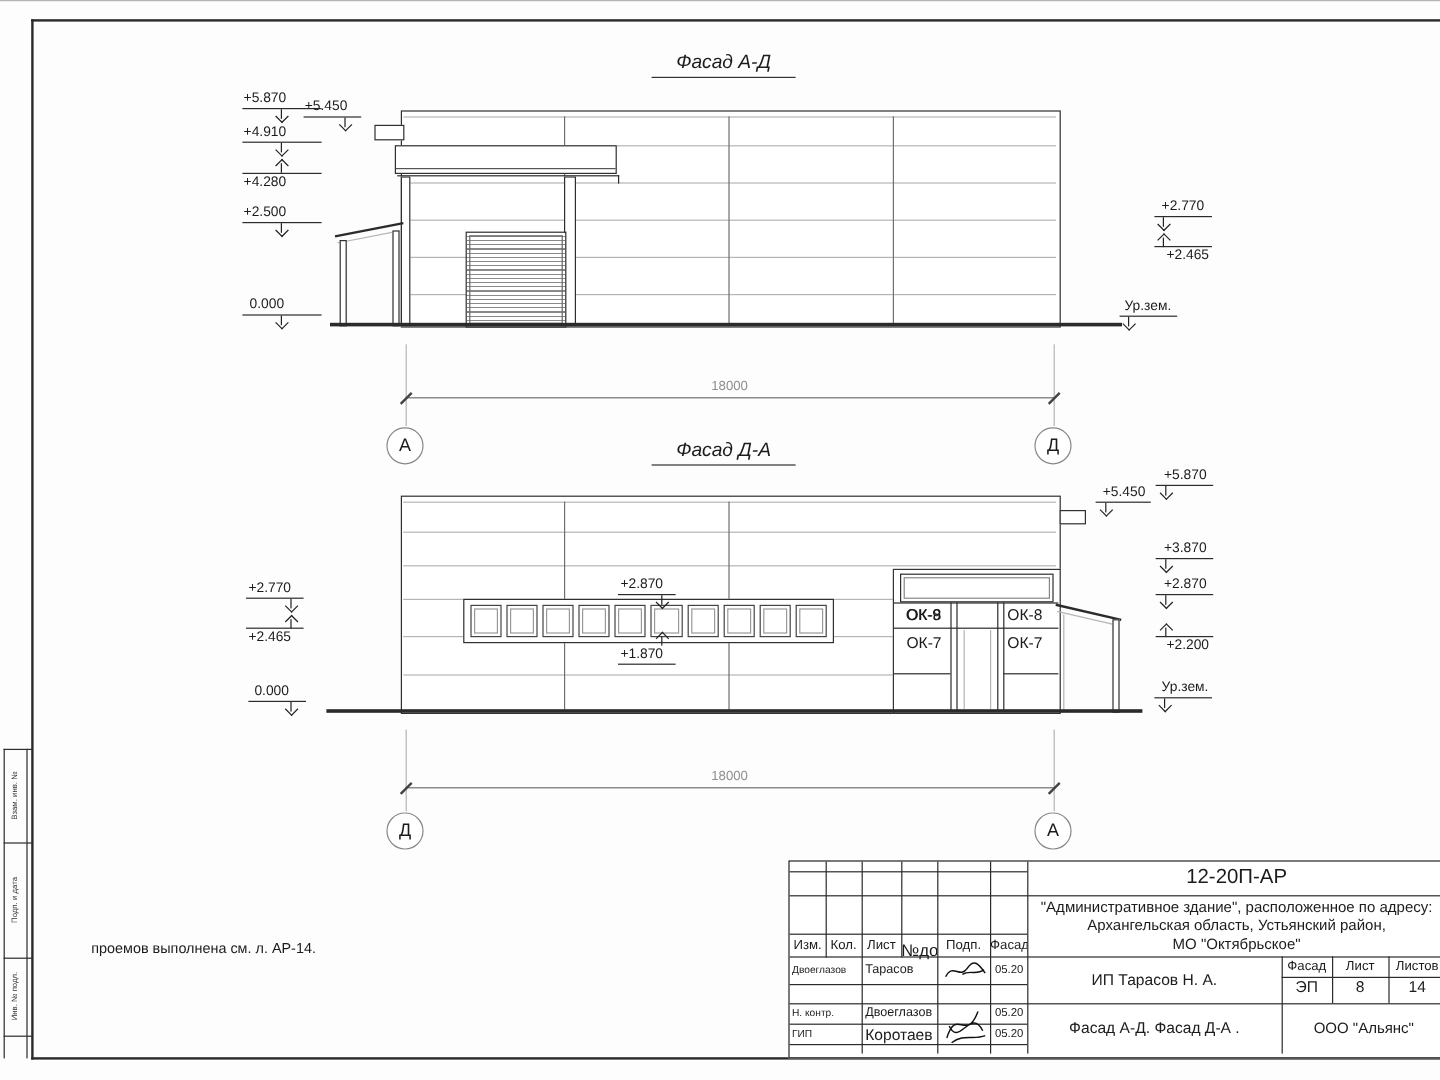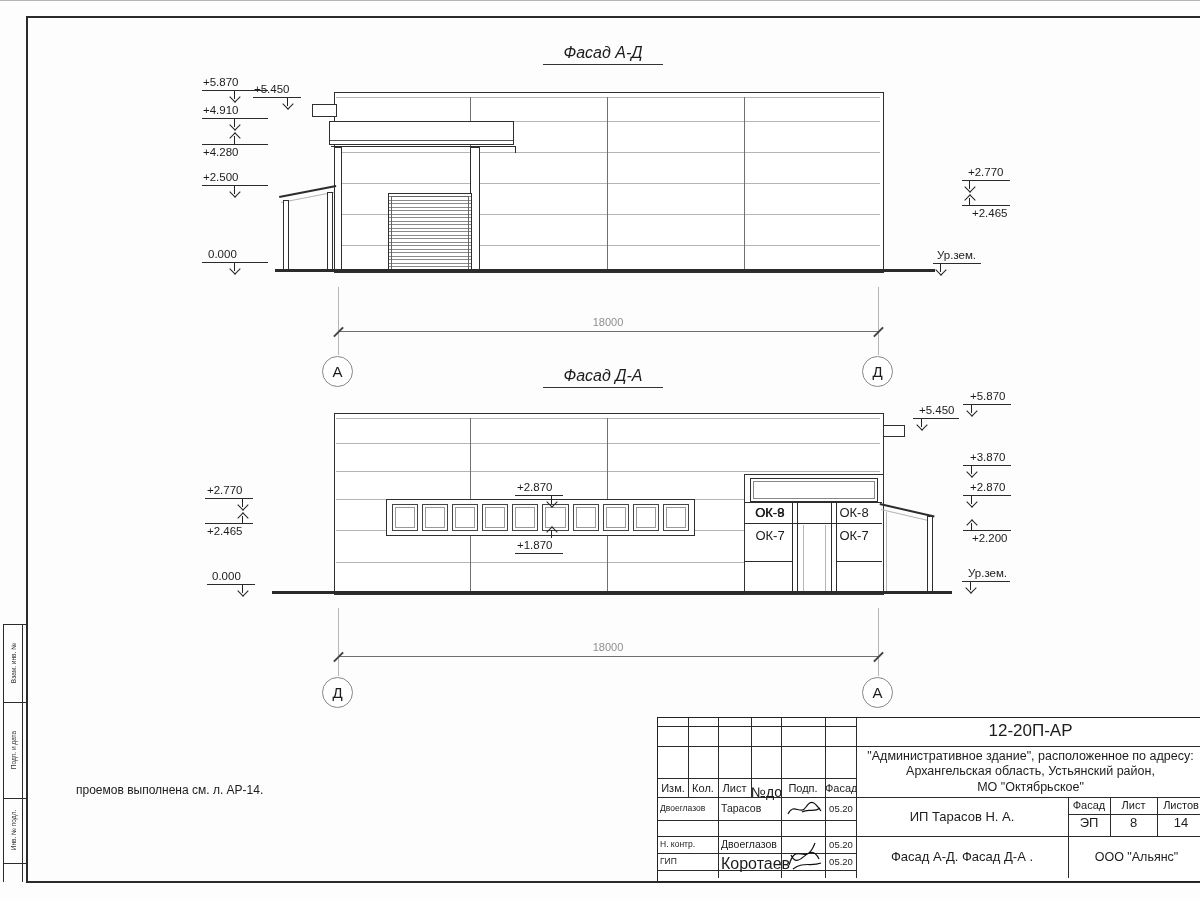--- a/index.html
+++ b/index.html
@@ -340,21 +340,21 @@
 
   <div class="t" style="left:660px;top:803px;font-size:8.5px">Двоеглазов</div>
   <div class="t" style="left:721px;top:802px;font-size:10.5px">Тарасов</div>
   <div class="st" style="left:826px;top:803px;width:30px;font-size:9.5px">05.20</div>
 
   <div class="t" style="left:660px;top:839px;font-size:8.5px">Н. контр.</div>
   <div class="t" style="left:721px;top:838px;font-size:10.5px">Двоеглазов</div>
   <div class="st" style="left:826px;top:839px;width:30px;font-size:9.5px">05.20</div>
 
   <div class="t" style="left:660px;top:856px;font-size:8.5px">ГИП</div>
-  <div class="t" style="left:721px;top:855px;font-size:16px">Коротаев</div>
+  <div class="t" style="left:721px;top:855px;font-size:13px">Коротаев</div>
   <div class="st" style="left:826px;top:856px;width:30px;font-size:9.5px">05.20</div>
 
   <svg style="position:absolute;left:784px;top:799px" width="40" height="20" viewBox="0 0 40 20">
     <path d="M4,15 C10,3 16,17 22,8 S32,5 37,12 M18,13 C24,9 30,14 36,9" stroke="#111" stroke-width="1.2" fill="none"></path>
   </svg>
   <svg style="position:absolute;left:783px;top:833px" width="42" height="42" viewBox="0 0 42 42">
     <path d="M6,32 C14,6 22,36 32,10 M8,22 C16,40 26,6 36,26 M10,36 C20,28 28,34 38,30" stroke="#111" stroke-width="1.2" fill="none"></path>
   </svg>
 
 </div>

